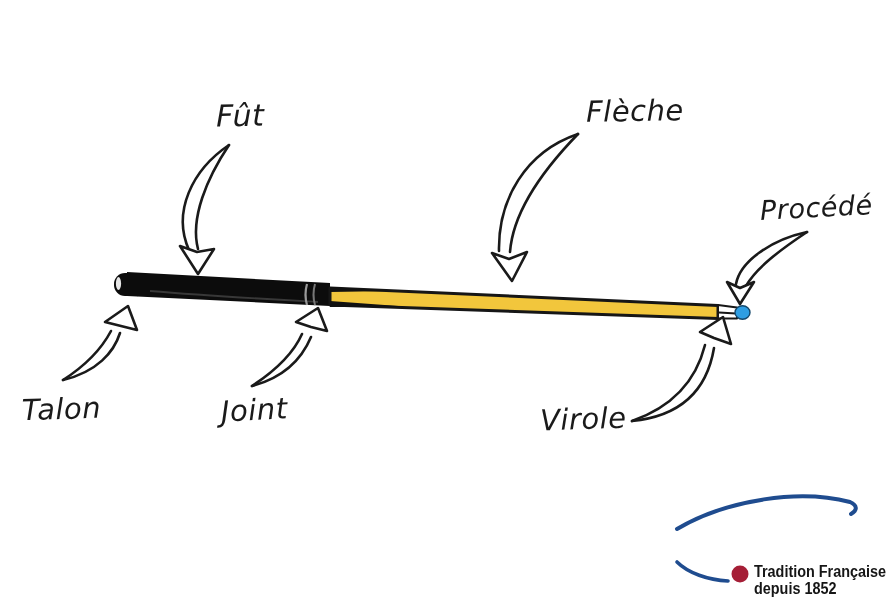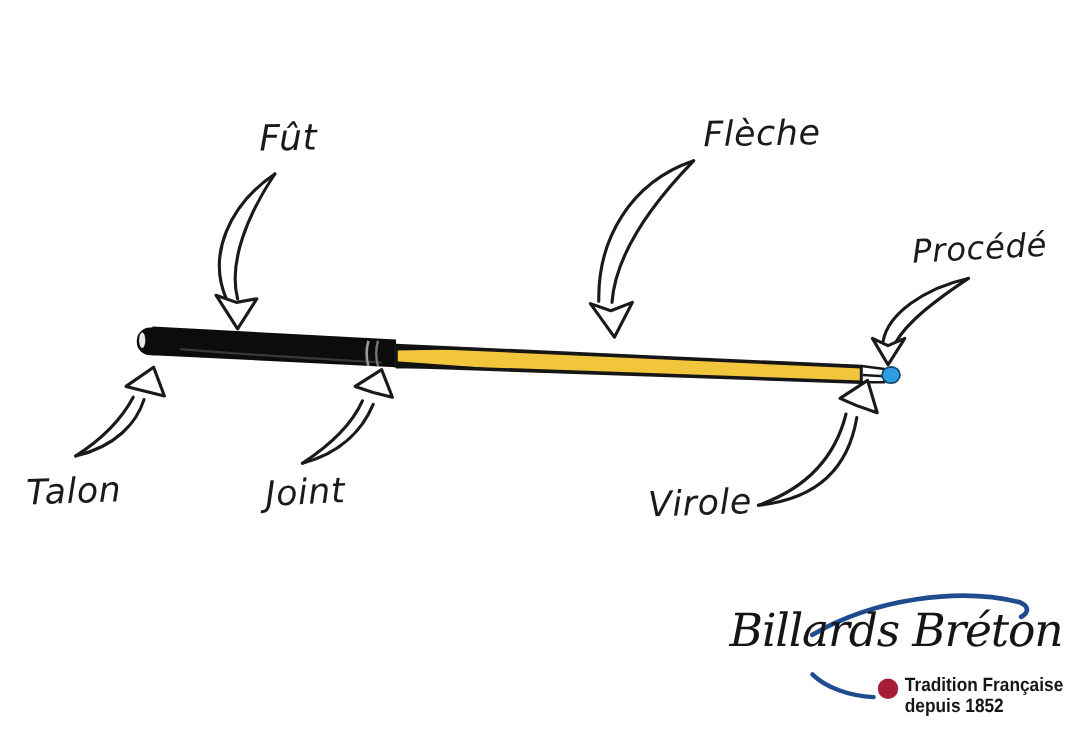--- a/index.html
+++ b/index.html
@@ -127,17 +127,16 @@
     </g>
   </svg>
 
   <div class="part-label lbl-fut">Fût</div>
   <div class="part-label lbl-fleche">Flèche</div>
   <div class="part-label lbl-procede">Procédé</div>
   <div class="part-label lbl-talon">Talon</div>
   <div class="part-label lbl-joint">Joint</div>
   <div class="part-label lbl-virole">Virole</div>
 
-  <div class="brand-script">Billards Bréton</div>
   <div class="tagline tagline-1">Tradition Française</div>
   <div class="tagline tagline-2">depuis 1852</div>
 
 </div>
 
 </body></html>

